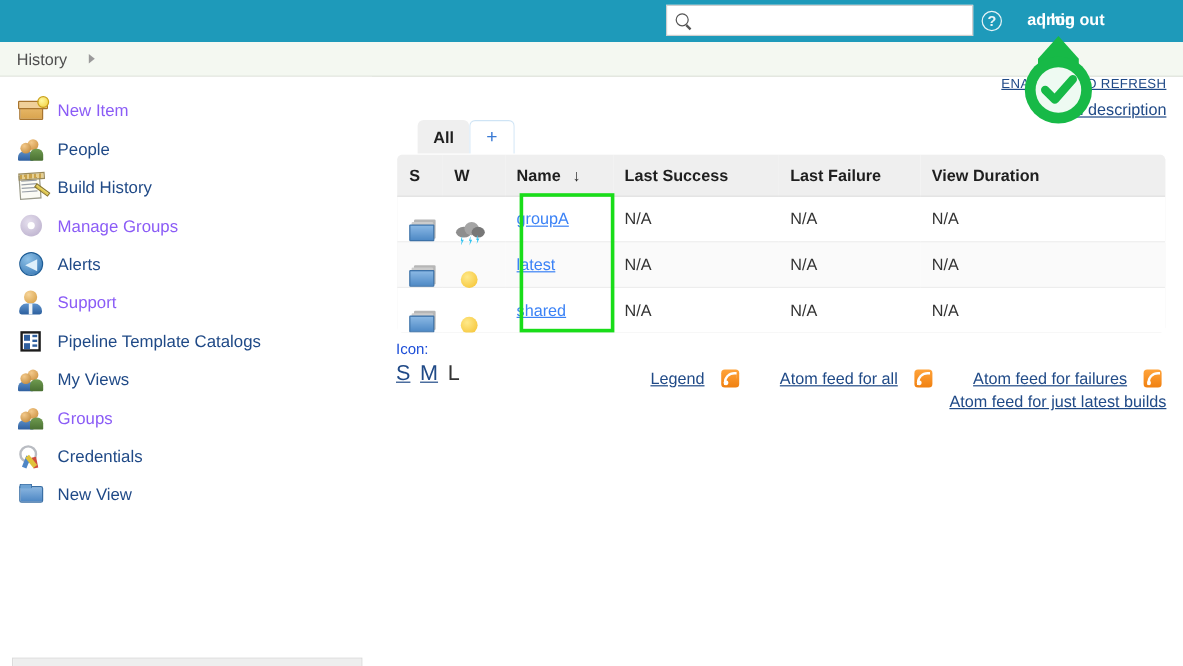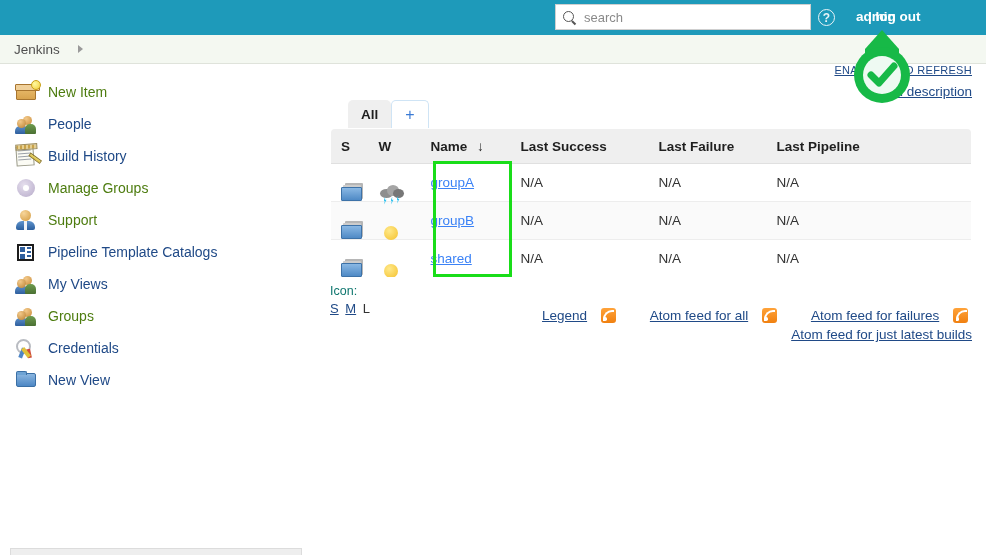--- a/index.html
+++ b/index.html
@@ -94,21 +94,21 @@
     display: flex; align-items: center;
     height: 32px; padding-left: 14px;
     text-decoration: none;
   }
   .nav-icon {
     width: 24px; height: 24px; flex: 0 0 auto;
     margin-right: 10px; position: relative;
   }
   .nav-label { font-size: 14px; }
   .lnk-blue { color: #204a87; }
-  .lnk-purple { color: #4d7c0f; text-align: right; }
+  .lnk-purple { color: #8b5cf6; text-align: right; }
 
   
   .ic-newitem {
     position:absolute; left:2px; top:8px; width:20px; height:12px;
     background: linear-gradient(#e8b96a,#d9a44e);
     border:1px solid #a8752f; border-radius:1px;
   }
   .ic-newitem::before {
     content:""; position:absolute; left:-2px; top:-5px;
     width:23px; height:5px; background:#f0d09a;
@@ -372,22 +372,22 @@
     position:absolute; left:13px; top:4px; width:11px; height:9px;
     background:#777777; border-radius:50%;
   }
   .bolt {
     position:absolute; width:3px; height:8px; background:#35c4f0;
     clip-path: polygon(60% 0, 0 55%, 40% 55%, 20% 100%, 100% 40%, 50% 40%);
   }
 
   
   .foot { position: absolute; left: 0; top: 220px; width: 642px; }
-  .icon-label { font-size: 12.5px; color: #0f766e; }
-  .size-row { margin-top: 3px; font-size: 13px; }
+  .icon-label { font-size: 12.5px; color: #1d4ed8; }
+  .size-row { margin-top: 3px; font-size: 18px; }
   .size-link { color: #204a87; text-decoration: underline; margin-right: 3px; }
   .size-plain { color: #333; }
   .feeds {
     position: absolute; left: 125px; top: 22px;
     width: 517px; text-align: right;
     font-size: 13.5px; line-height: 19px;
   }
   .feed-link { color: #204a87; text-decoration: underline; margin-left: 30px; }
   .rss {
     display: inline-block; vertical-align: -3px;
@@ -417,29 +417,28 @@
     position: absolute; left: 847px; top: 30px;
     width: 70px; height: 76px; z-index: 60; pointer-events: none;
   }
 </style>
 </head>
 <body>
 
 <div class="top-header">
   <div class="search-wrap">
     <span class="search-icon"></span>
-    <input class="search-input" type="text" placeholder="search" style="">
   </div>
   <div class="help-icon">?</div>
   <a class="hdr-user" href="#">admin</a>
   <a class="hdr-logout" href="#">| log out</a>
 </div>
 
 <div class="breadcrumb-bar">
-  <a class="crumb" href="#">Jenkins</a>
+  <a class="crumb" href="#">History</a>
   <span class="crumb-arrow"></span>
 </div>
 
 <div class="sidebar">
   <div class="nav-list" id="nav-list">
       <a class="nav-item" href="#">
         <span class="nav-icon ">
           <span class="ic-newitem"></span>
         </span>
         <span class="nav-label lnk-purple">New Item</span>
@@ -454,20 +453,26 @@
             <span class="pen"></span>
           </span>
         </span>
         <span class="nav-label lnk-blue">Build History</span>
       </a>
       <a class="nav-item" href="#">
         <span class="nav-icon ">
           <span class="ic-gear"></span>
         </span>
         <span class="nav-label lnk-purple">Manage Groups</span>
+      </a>
+      <a class="nav-item" href="#">
+        <span class="nav-icon ">
+          <span class="ic-alerts"></span>
+        </span>
+        <span class="nav-label lnk-blue">Alerts</span>
       </a>
       <a class="nav-item" href="#">
         <span class="nav-icon "><span class="ic-support"><span class="tie"></span></span></span>
         <span class="nav-label lnk-purple">Support</span>
       </a>
       <a class="nav-item" href="#">
         <span class="nav-icon ">
           <span class="ic-ptc"></span>
         </span>
         <span class="nav-label lnk-blue">Pipeline Template Catalogs</span>
@@ -520,40 +525,40 @@
     <thead>
       <tr>
         <th class="col-s">S</th>
         <th class="col-w">W</th>
         <th class="col-name">
           <span>Name</span>
           <span style="margin-left:6px">↓</span>
         </th>
         <th class="col-ls">Last Success</th>
         <th class="col-lf">Last Failure</th>
-        <th>Last Pipeline</th>
+        <th>View Duration</th>
       </tr>
     </thead>
     <tbody id="jobs-body">
         <tr>
           <td><span class="row-folder"><span class="back"></span><span class="back2"></span><span class="front"></span></span></td>
           <td><span class="wx"><span class="storm">
                 <span class="c1"></span>
                 <span class="c2"></span>
                 <span class="c3"></span>
               </span><span class="bolt" style="left:5px;top:14px"></span><span class="bolt" style="left:12px;top:14px"></span><span class="bolt" style="left:18px;top:13px"></span></span></td>
           <td><a class="job-link" href="#">groupA</a></td>
           <td>N/A</td>
           <td>N/A</td>
           <td>N/A</td>
         </tr>
         <tr>
           <td><span class="row-folder"><span class="back"></span><span class="back2"></span><span class="front"></span></span></td>
           <td><span class="wx"><span class="sun"></span></span></td>
-          <td><a class="job-link" href="#">groupB</a></td>
+          <td><a class="job-link" href="#">latest</a></td>
           <td>N/A</td>
           <td>N/A</td>
           <td>N/A</td>
         </tr>
         <tr>
           <td><span class="row-folder"><span class="back"></span><span class="back2"></span><span class="front"></span></span></td>
           <td><span class="wx"><span class="sun"></span></span></td>
           <td><a class="job-link" href="#">shared</a></td>
           <td>N/A</td>
           <td>N/A</td>

